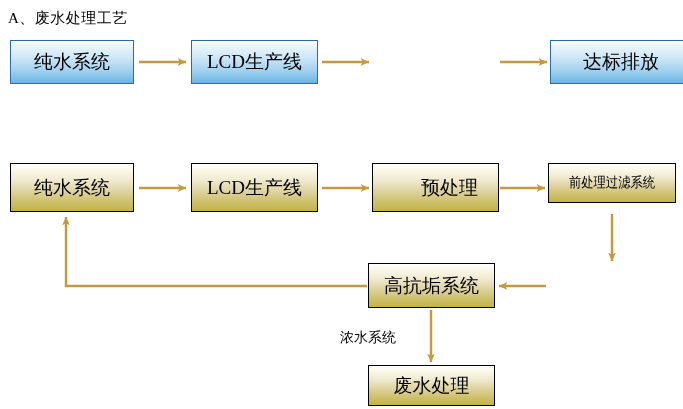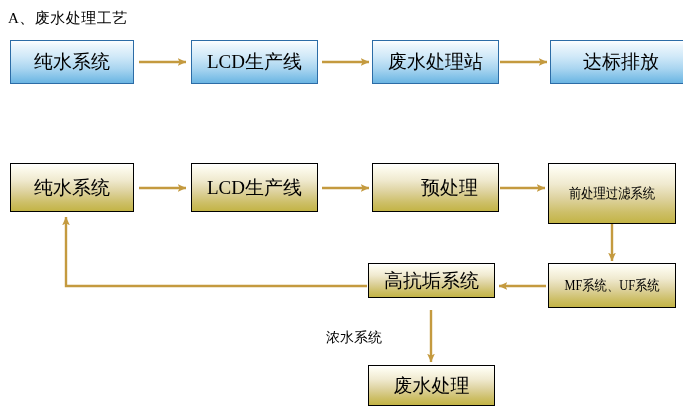--- a/index.html
+++ b/index.html
@@ -104,52 +104,46 @@
   <div class="section-title" style="left:8px; top:9px;">A、废水处理工艺</div>
 
   <div class="node node-blue" style="left:10px; top:40px; width:124px; height:44px;">
     <span class="node-label">纯水系统</span>
   </div>
 
   <div class="node node-blue" style="left:191px; top:40px; width:127px; height:44px;">
     <span class="node-label">LCD生产线</span>
   </div>
 
-  <div class="node node-blue" style="left:372px; top:40px; width:127px; height:44px;">
-    <span class="node-label">废水处理站</span>
-  </div>
 
   <div class="node node-blue" style="left:550px; top:40px; width:142px; height:44px;">
     <span class="node-label">达标排放</span>
   </div>
 
 
   <div class="node node-gold" style="left:10px; top:163px; width:124px; height:49px;">
     <span class="node-label">纯水系统</span>
   </div>
 
   <div class="node node-gold" style="left:191px; top:163px; width:127px; height:49px;">
     <span class="node-label">LCD生产线</span>
   </div>
 
   <div class="node node-gold" style="left:372px; top:163px; width:127px; height:49px;padding-left:28px;">
     <span class="node-label">预处理</span>
   </div>
 
-  <div class="node node-gold narrow-text" style="left:548px; top:163px; width:128px; height:61px;">
+  <div class="node node-gold narrow-text" style="left:548px; top:163px; width:128px; height:40px;">
     <span class="node-label">前处理过滤系统</span>
   </div>
 
-  <div class="node node-gold narrow-text" style="left:548px; top:263px; width:128px; height:45px;">
-    <span class="node-label">MF系统、UF系统</span>
-  </div>
 
-  <div class="node node-gold" style="left:368px; top:263px; width:127px; height:35px;">
+  <div class="node node-gold" style="left:368px; top:263px; width:127px; height:45px;">
     <span class="node-label">高抗垢系统</span>
   </div>
 
   <div class="node node-gold" style="left:368px; top:365px; width:127px; height:41px;">
     <span class="node-label">废水处理</span>
   </div>
 
-  <div class="edge-label" style="left:326px; top:329px;">浓水系统</div>
+  <div class="edge-label" style="left:340px; top:329px;">浓水系统</div>
 
 </div>
 
 </body></html>

